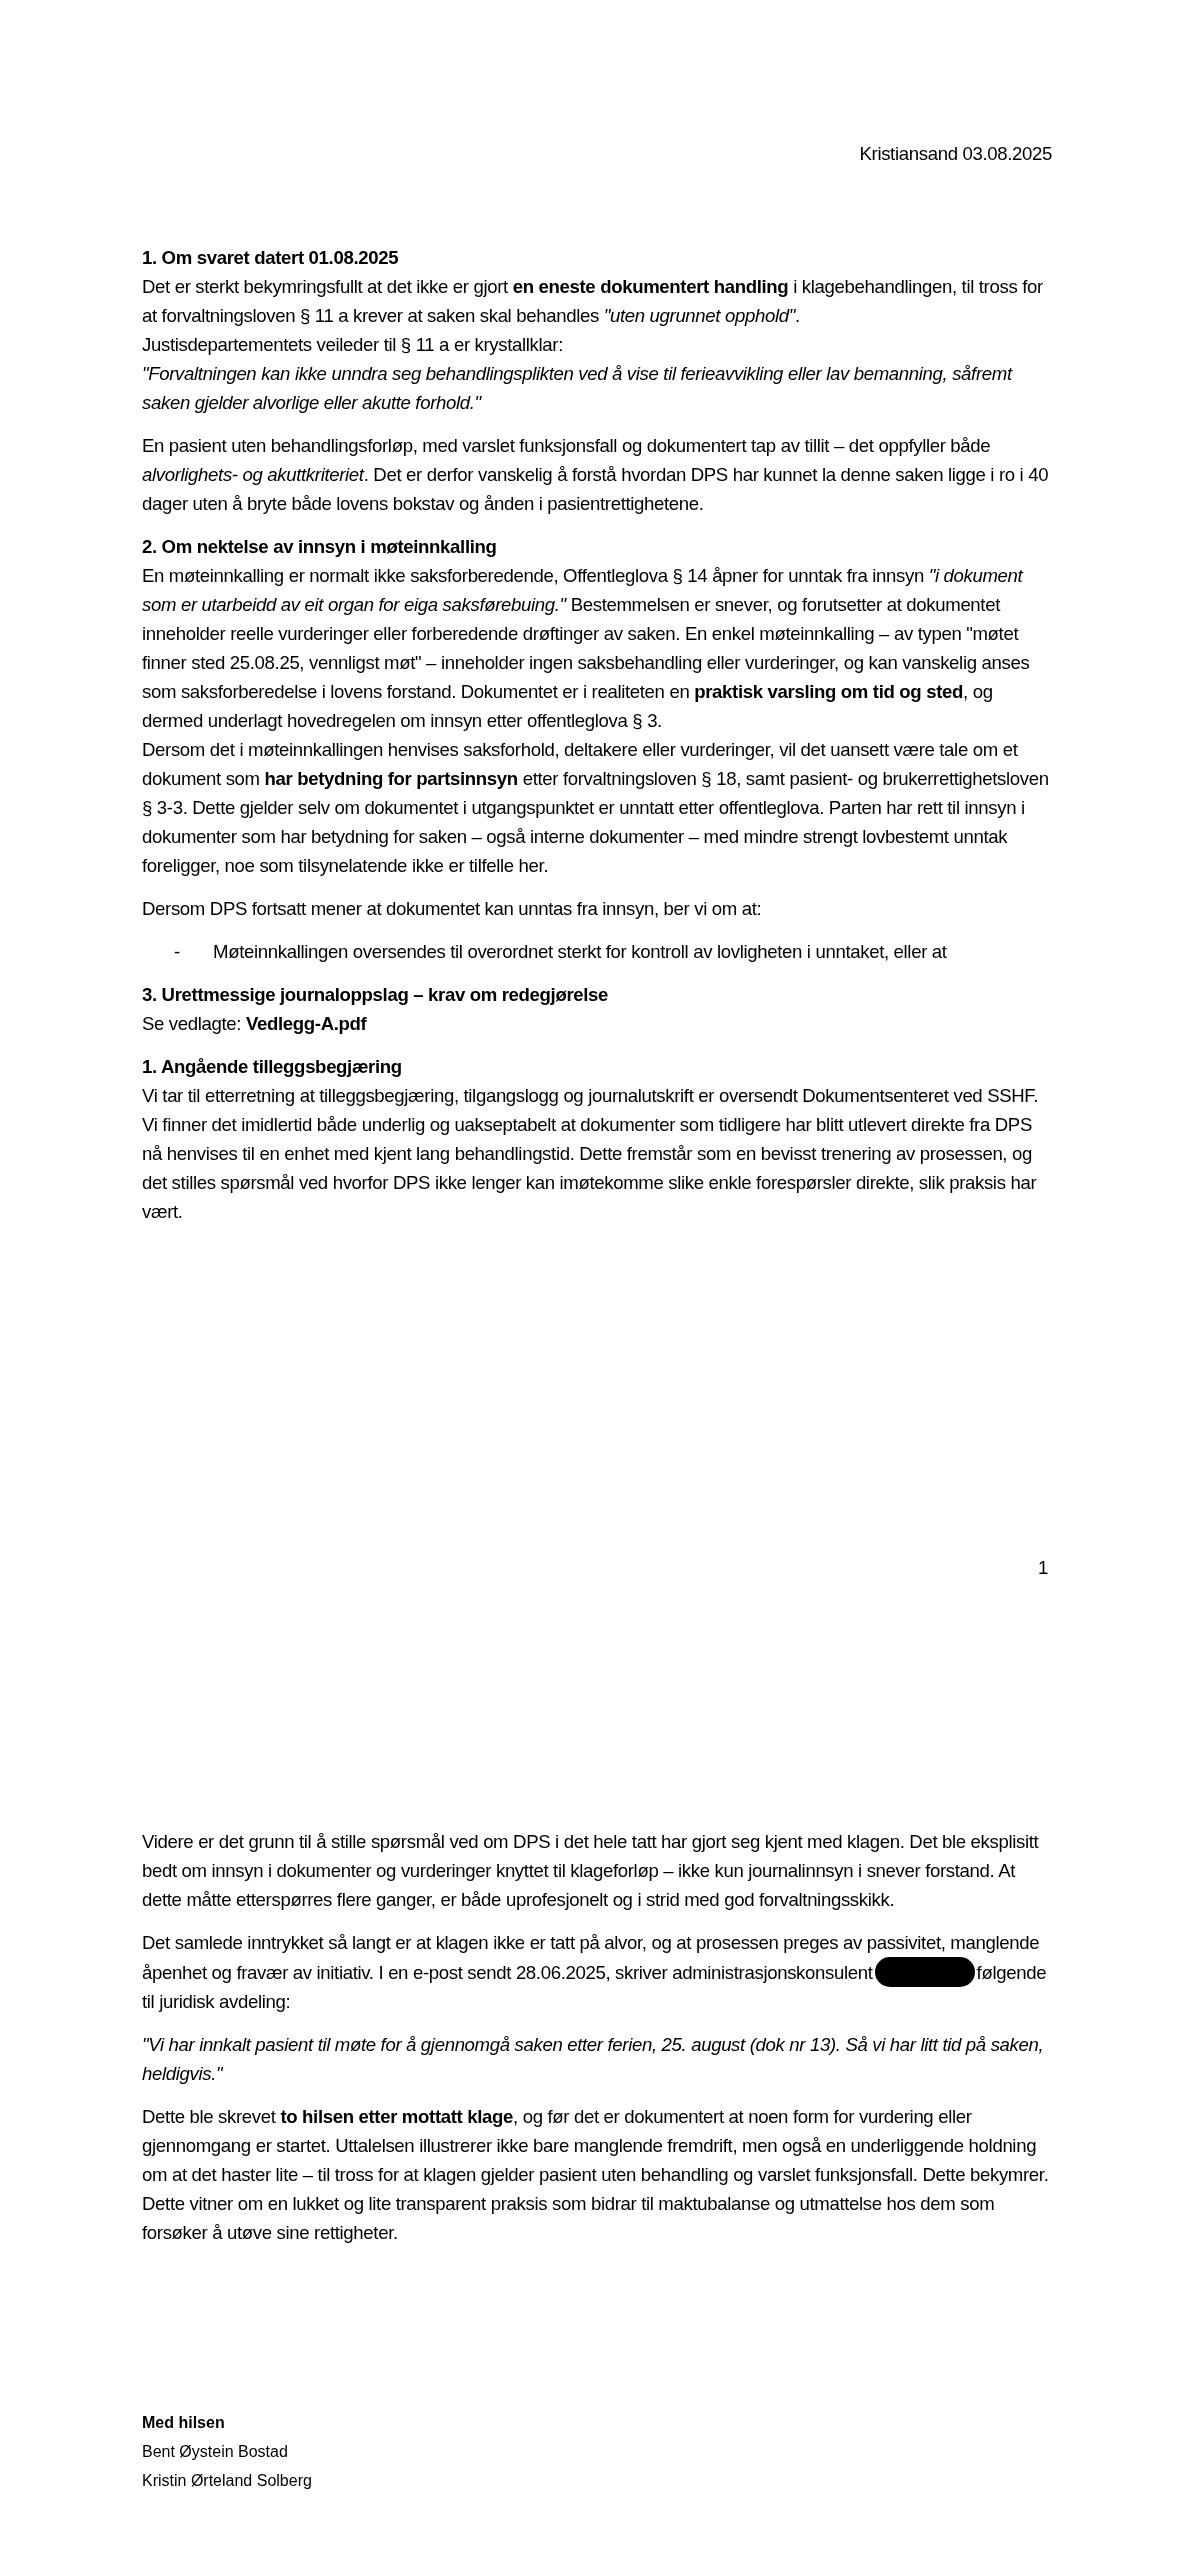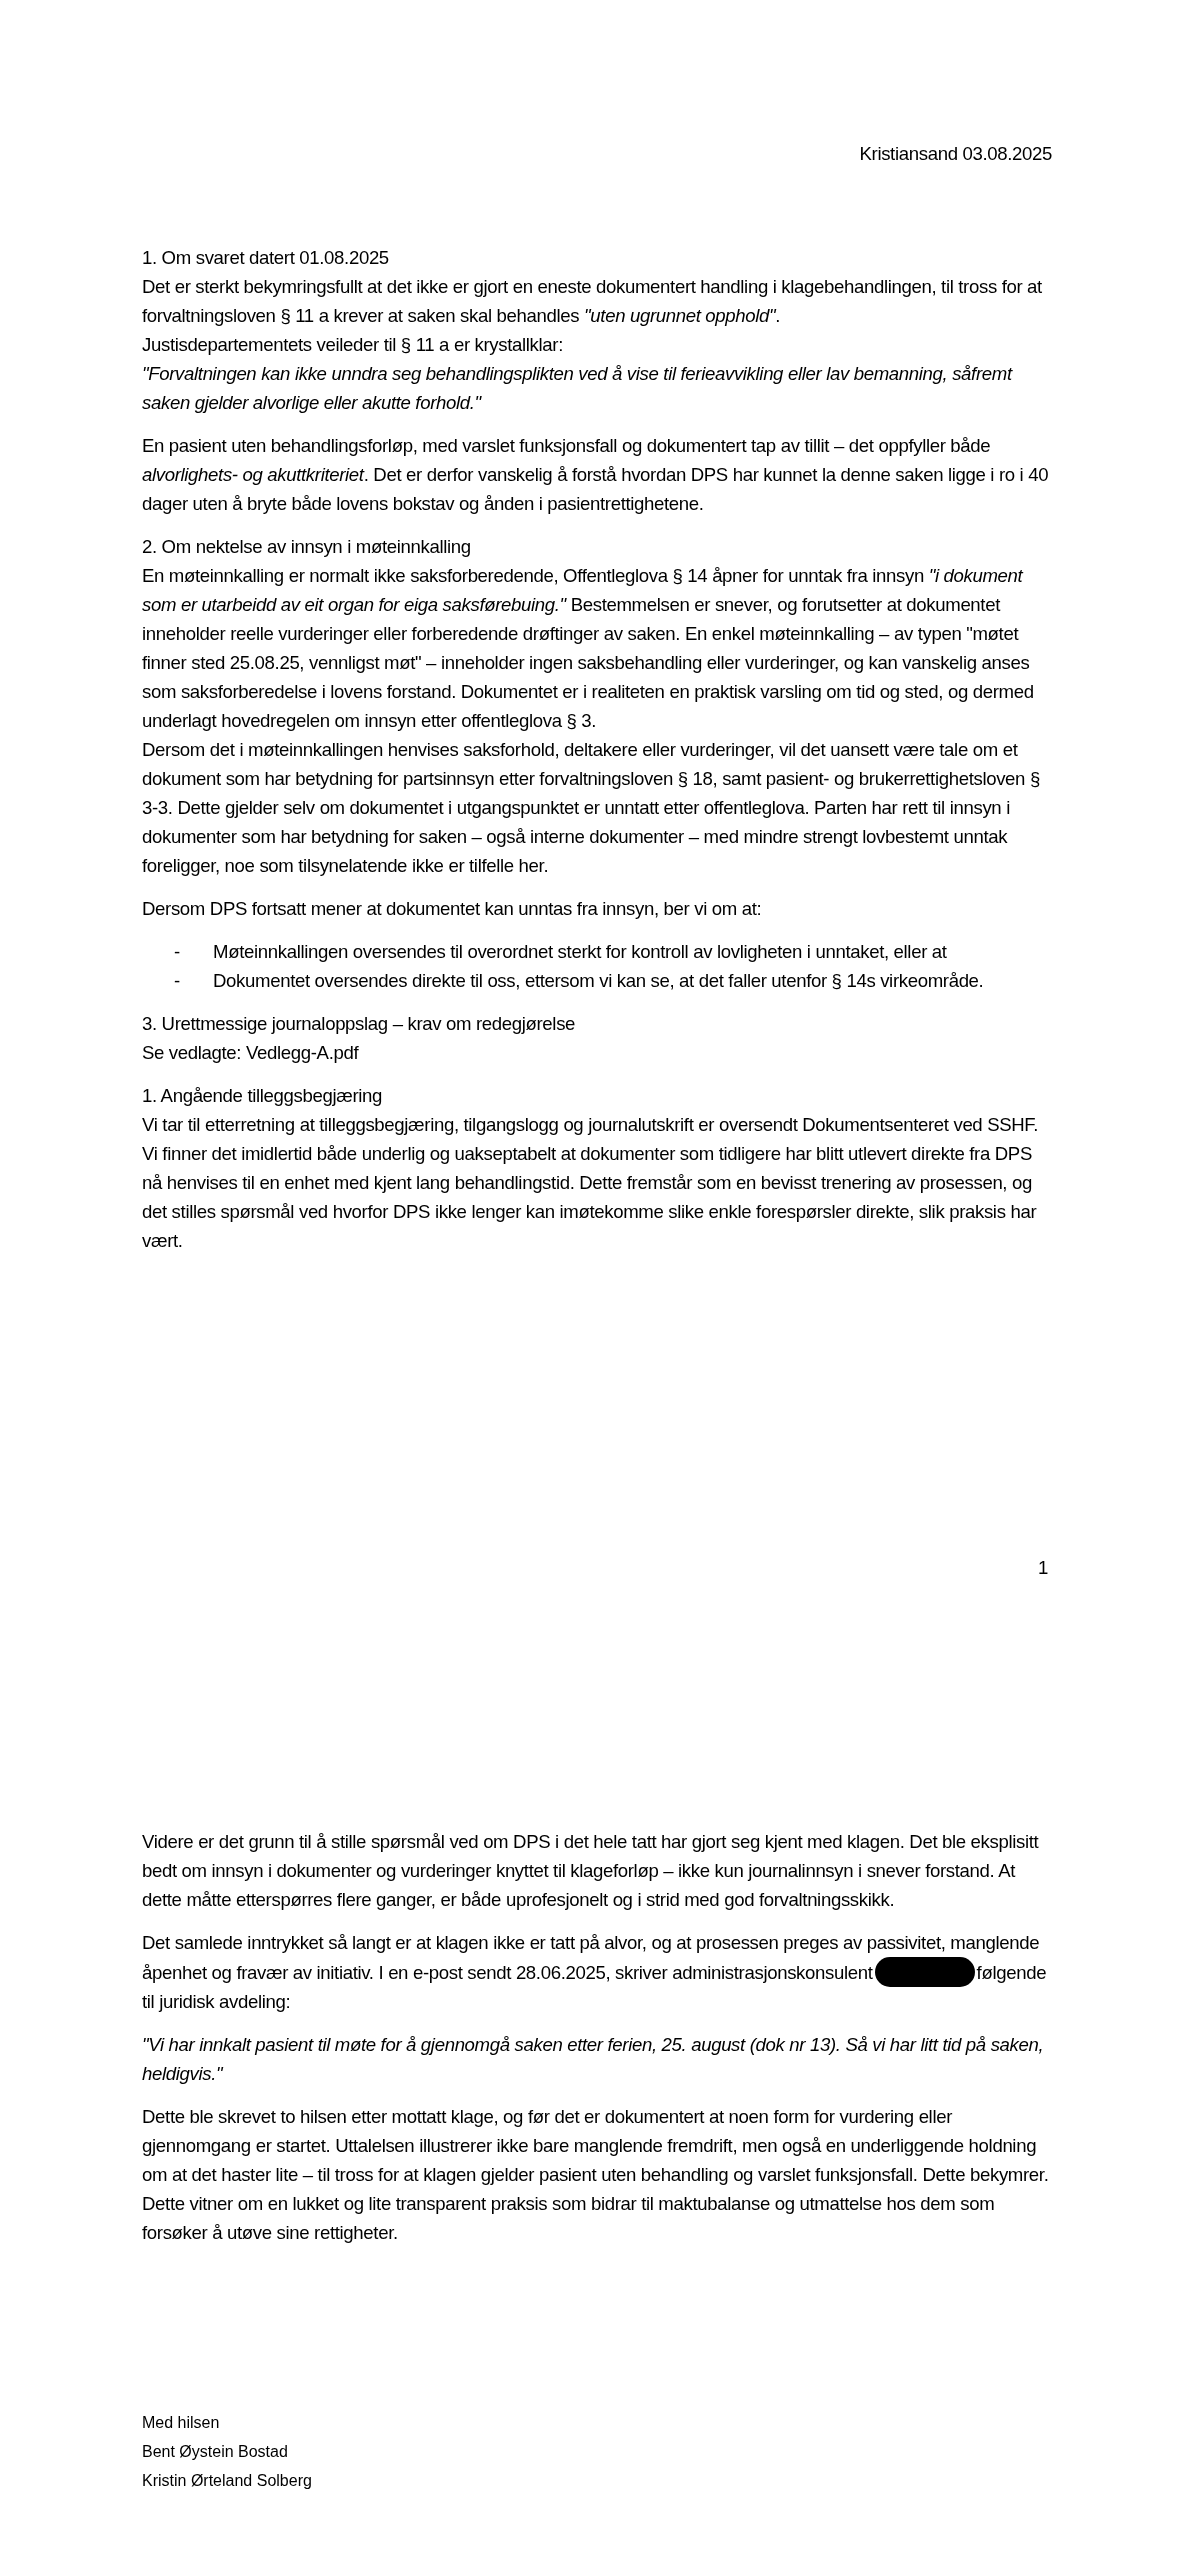--- a/index.html
+++ b/index.html
@@ -3,21 +3,21 @@
 <meta charset="utf-8">
 <style>
   html, body { margin: 0; padding: 0; background: #ffffff; }
   body {
     width: 1190px; height: 2560px; position: relative; overflow: hidden;
     font-family: "Liberation Sans", sans-serif; color: #000;
   }
   .page-block { position: absolute; left: 142px; width: 910px; font-size: 18.6px; line-height: 29px; letter-spacing: -0.35px; }
   p { margin: 0; }
   .gap { margin-top: 14px; }
-  b { font-weight: normal; }
+  b { font-weight: bold; }
   i { font-style: italic; }
   .redact { display: inline-block; background: #000; border-radius: 16px; vertical-align: -6px; height: 28px; }
   .r1 { width: 148px; margin: 0 1px 0 4px; }
   .r2 { width: 100px; margin: 0 2px; border-radius: 18px; height: 30px; vertical-align: -8px; }
   .date { position: absolute; top: 143px; right: 138px; font-size: 18.6px; letter-spacing: -0.35px; }
   .pagenum { position: absolute; top: 1557px; left: 1038px; font-size: 18.6px; }
   ul.dash { list-style: none; margin: 14px 0 0 0; padding: 0; }
   ul.dash li { position: relative; padding-left: 71px; }
   ul.dash li::before { content: "-"; position: absolute; left: 32px; }
   .sign { position: absolute; left: 142px; top: 2408px; font-size: 16px; line-height: 29px; }
@@ -34,21 +34,20 @@
   <p>Justisdepartementets veileder til § 11 a er krystallklar:</p>
   <p><i>"Forvaltningen kan ikke unndra seg behandlingsplikten ved å vise til ferieavvikling eller lav bemanning, såfremt saken gjelder alvorlige eller akutte forhold."</i></p>
   <p class="gap"><span>En pasient uten behandlingsforløp, med varslet funksjonsfall og dokumentert tap av tillit – det oppfyller både </span><i>alvorlighets- og akuttkriteriet</i><span>. Det er derfor vanskelig å forstå hvordan DPS har kunnet la denne saken ligge i ro i 40 dager uten å bryte både lovens bokstav og ånden i pasientrettighetene.</span></p>
 
   <p class="gap"><b>2. Om nektelse av innsyn i møteinnkalling</b></p>
   <p><span>En møteinnkalling er normalt ikke saksforberedende, Offentleglova § 14 åpner for unntak fra innsyn </span><i>"i dokument som er utarbeidd av eit organ for eiga saksførebuing."</i><span> Bestemmelsen er snever, og forutsetter at dokumentet inneholder reelle vurderinger eller forberedende drøftinger av saken. En enkel møteinnkalling – av typen "møtet finner sted 25.08.25, vennligst møt" – inneholder ingen saksbehandling eller vurderinger, og kan vanskelig anses som saksforberedelse i lovens forstand. Dokumentet er i realiteten en </span><b>praktisk varsling om tid og sted</b><span>, og dermed underlagt hovedregelen om innsyn etter offentleglova § 3.</span></p>
   <p><span>Dersom det i møteinnkallingen henvises saksforhold, deltakere eller vurderinger, vil det uansett være tale om et dokument som </span><b>har betydning for partsinnsyn</b><span> etter forvaltningsloven § 18, samt pasient- og brukerrettighetsloven § 3-3. Dette gjelder selv om dokumentet i utgangspunktet er unntatt etter offentleglova. Parten har rett til innsyn i dokumenter som har betydning for saken – også interne dokumenter – med mindre strengt lovbestemt unntak foreligger, noe som tilsynelatende ikke er tilfelle her.</span></p>
   <p class="gap">Dersom DPS fortsatt mener at dokumentet kan unntas fra innsyn, ber vi om at:</p>
   <ul class="dash">
     <li>Møteinnkallingen oversendes til overordnet sterkt for kontroll av lovligheten i unntaket, eller at</li>
-    <li>Dokumentet oversendes direkte til oss, ettersom vi kan se, at det faller utenfor § 14s virkeområde.</li>
   </ul>
 
   <p class="gap"><b>3. Urettmessige journaloppslag – krav om redegjørelse</b></p>
   <p><span>Se vedlagte: </span><b>Vedlegg-A.pdf</b></p>
 
   <p class="gap"><b>1. Angående tilleggsbegjæring</b></p>
   <p>Vi tar til etterretning at tilleggsbegjæring, tilgangslogg og journalutskrift er oversendt Dokumentsenteret ved SSHF. Vi finner det imidlertid både underlig og uakseptabelt at dokumenter som tidligere har blitt utlevert direkte fra DPS nå henvises til en enhet med kjent lang behandlingstid. Dette fremstår som en bevisst trenering av prosessen, og det stilles spørsmål ved hvorfor DPS ikke lenger kan imøtekomme slike enkle forespørsler direkte, slik praksis har vært.</p>
 </div>
 
 <div class="pagenum">1</div>

